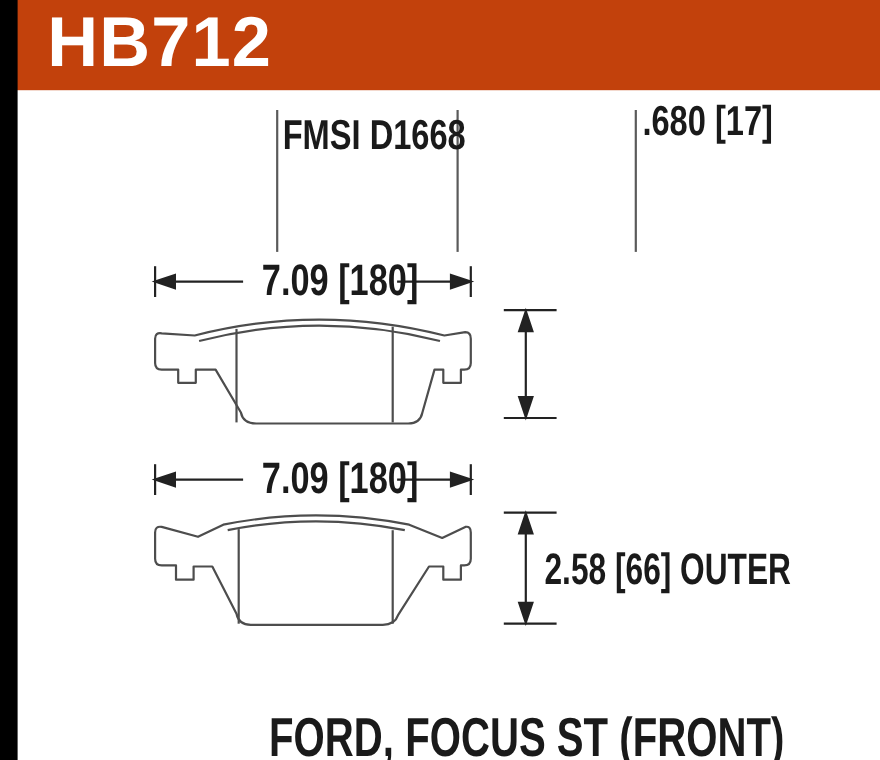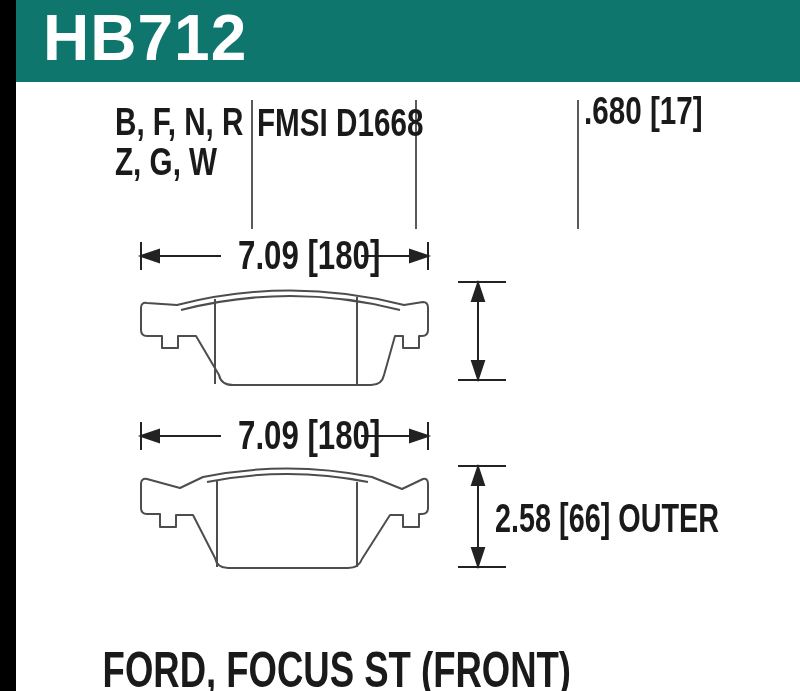--- a/index.html
+++ b/index.html
@@ -1,27 +1,27 @@
 <!DOCTYPE html>
 <html><head>
 <meta charset="utf-8">
 <style>
   html,body{margin:0;padding:0;background:#fff;}
   .sheet{
     position:relative;width:800px;height:691px;background:#fff;
     font-family:"Liberation Sans",sans-serif;overflow:hidden;
   }
-  .banner{position:absolute;left:0;top:0;width:800px;height:82px;background:#0f766e;}
+  .banner{position:absolute;left:0;top:0;width:800px;height:82px;background:#c2410c;}
   .leftbar{position:absolute;left:0;top:0;width:16px;height:691px;background:#000;}
   .txt{position:absolute;font-weight:bold;color:#1a1a1a;line-height:1;white-space:nowrap;}
   .cond{display:inline-block;transform:scaleX(0.78);transform-origin:0 50%;}
   .cond-tight{display:inline-block;transform:scaleX(0.72);transform-origin:0 50%;}
   .cond-mid{display:inline-block;transform:scaleX(0.73);transform-origin:50% 50%;}
   .cond-c{display:inline-block;transform:scaleX(0.78);transform-origin:50% 50%;}
-  .center-box{position:absolute;text-align:left;font-weight:bold;color:#1a1a1a;line-height:1;white-space:nowrap;}
+  .center-box{position:absolute;text-align:right;font-weight:bold;color:#1a1a1a;line-height:1;white-space:nowrap;}
   .partnum{position:absolute;left:43px;top:6px;font-size:64px;font-weight:bold;color:#fff;line-height:1;letter-spacing:1px;}
   .drawing{position:absolute;left:0;top:0;}
 </style>
 </head>
 <body>
 
 <div class="sheet">
 
   <div class="banner">
     <span class="partnum">HB712</span>
@@ -78,26 +78,20 @@
 
     <g stroke="#222" stroke-width="2" fill="#222">
       <line x1="458" y1="466" x2="506" y2="466"></line>
       <line x1="458" y1="567" x2="506" y2="567"></line>
       <line x1="478" y1="480" x2="478" y2="553"></line>
       <polygon points="478,467 472,485 484,485"></polygon>
       <polygon points="478,566 472,548 484,548"></polygon>
     </g>
   </svg>
 
-  <div class="txt" style="left:115px;top:103px;font-size:38px;">
-    <span class="cond">B, F, N, R</span>
-  </div>
-  <div class="txt" style="left:115px;top:143px;font-size:38px;">
-    <span class="cond">Z, G, W</span>
-  </div>
   <div class="txt" style="left:257px;top:104px;font-size:38px;">
     <span class="cond">FMSI D1668</span>
   </div>
   <div class="txt" style="left:584px;top:92px;font-size:38px;">
     <span class="cond">.680 [17]</span>
   </div>
 
   <div class="center-box" style="left:218px;top:235px;width:144px;font-size:40px;">
     <span class="cond-c">7.09 [180]</span>
   </div>

